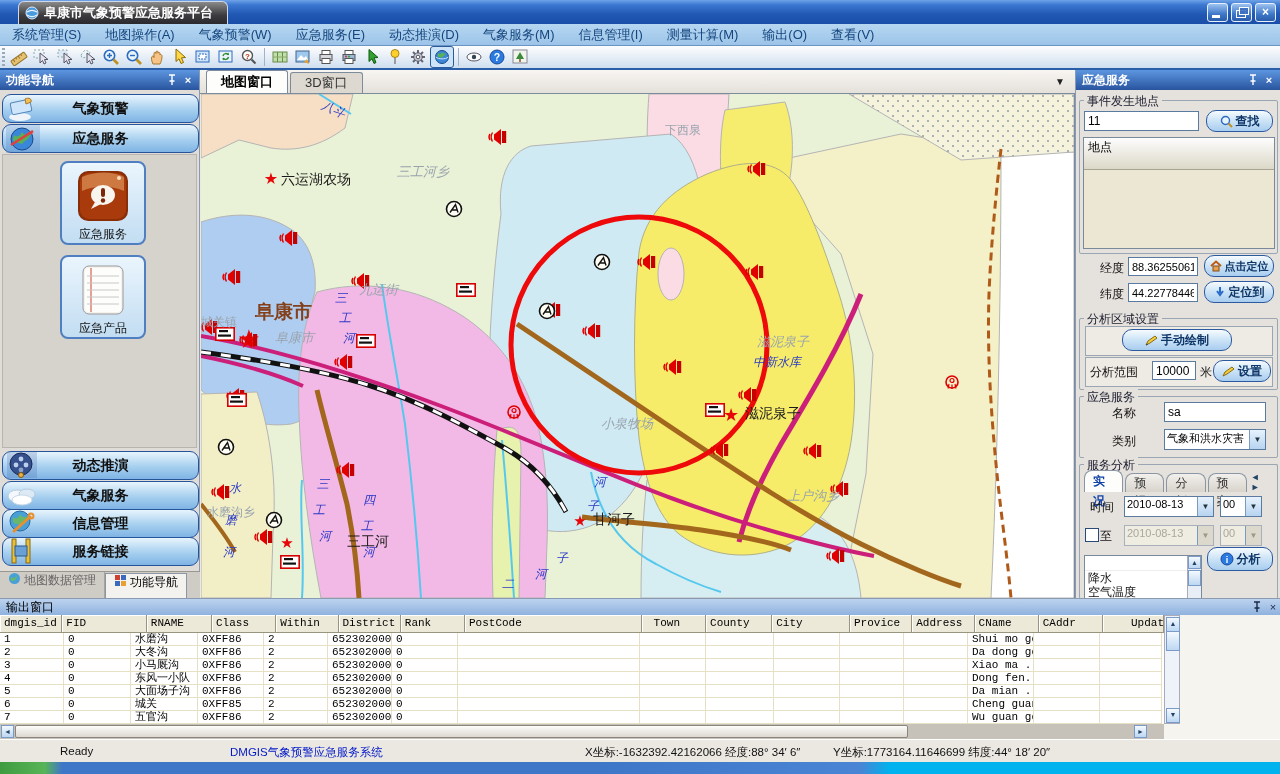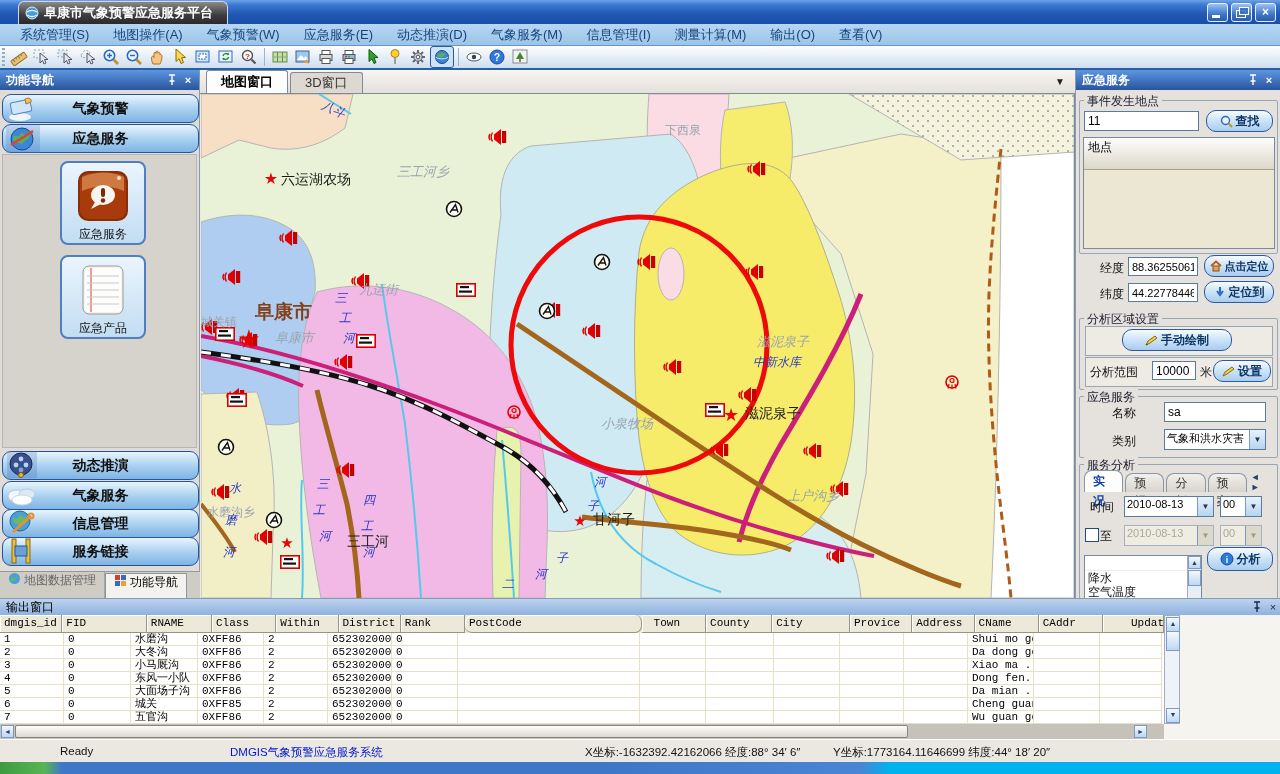--- a/index.html
+++ b/index.html
@@ -15,21 +15,21 @@
   .win-btns{right:4px;top:3px;display:flex;gap:3px;}
   .wbtn{width:19px;height:17px;border:1px solid #e8f0fa;border-radius:3px;position:relative;
     background:linear-gradient(#9cc2f0,#3d77c8 60%,#2a5cab);}
   .wbtn .mindash{position:absolute;left:4px;bottom:3px;width:8px;height:3px;background:#fff;}
   .wbtn .rsq1{position:absolute;left:4px;top:6px;width:8px;height:6px;border:1px solid #fff;}
   .wbtn .rsq2{position:absolute;left:7px;top:3px;width:8px;height:6px;border:1px solid #fff;background:rgba(60,110,190,.9);}
   .wbtn .xgl{position:absolute;left:0;top:0;width:100%;height:100%;color:#fff;font-size:12px;font-weight:bold;
     text-align:center;line-height:16px;}
   
   .menubar{left:0;top:24px;width:1280px;height:22px;background:linear-gradient(#b6d7f2,#9cc4e8);
-    border-bottom:1px solid #6a94c4;display:flex;align-items:center;padding-left:8px;box-sizing:border-box;}
+    border-bottom:1px solid #6a94c4;display:flex;align-items:center;box-sizing:border-box;}
   .menu-item{color:#15457e;font-size:13px;padding:2px 12px;white-space:nowrap;}
   
   .toolbar{left:0;top:46px;width:1280px;height:24px;background:linear-gradient(#fdfdfd,#dde8f4 70%,#cfdeee);
     border-bottom:2px solid #2b5ea8;display:flex;align-items:center;gap:1px;padding-left:2px;box-sizing:border-box;}
   .grip{width:5px;height:18px;margin-right:2px;
     background:repeating-linear-gradient(#9ab 0 2px,transparent 2px 4px);width:3px;}
   .tbtn{width:22px;height:20px;display:flex;align-items:center;justify-content:center;border-radius:3px;}
   .tbtn.active{border:1px solid #2a5a9a;background:#cde4f8;}
   .tsep{width:1px;height:18px;background:#9fb4cc;margin:0 3px;}
   
@@ -727,21 +727,21 @@
     </div>
     <div class="tbl" id="outtbl">
         <div class="trh">
           <div class="th" style="width: 64px;">dmgis_id</div>
           <div class="th" style="width: 87px;">FID</div>
           <div class="th" style="width: 67px;">RNAME</div>
           <div class="th" style="width: 66px;">Class</div>
           <div class="th" style="width: 64px;">Within</div>
           <div class="th" style="width: 64px;">District</div>
           <div class="th" style="width: 66px;">Rank</div>
-          <div class="th" style="width: 182px; border-radius: 7px;">PostCode</div>
+          <div class="th" style="width: 182px;">PostCode</div>
           <div class="th" style="width: 66px; padding-left: 12px;">Town</div>
           <div class="th" style="width: 68px;">County</div>
           <div class="th" style="width: 80px;">City</div>
           <div class="th" style="width: 64px;">Provice</div>
           <div class="th" style="width: 64px;">Address</div>
           <div class="th" style="width: 66px;">CName</div>
           <div class="th" style="width: 66px;">CAddr</div>
           <div class="th" style="width: 62px; padding-left: 28px;">Update</div>
         </div>
         <div class="tr">

